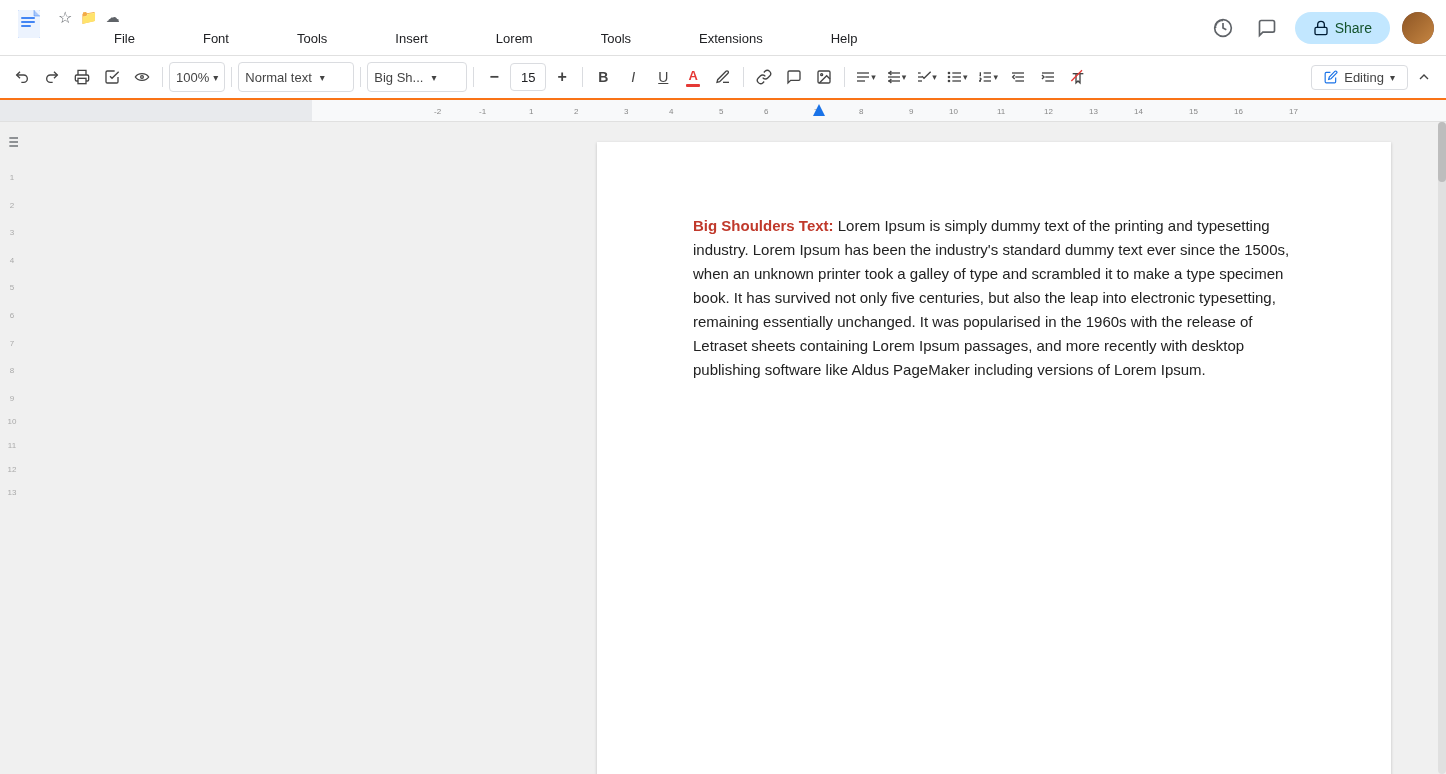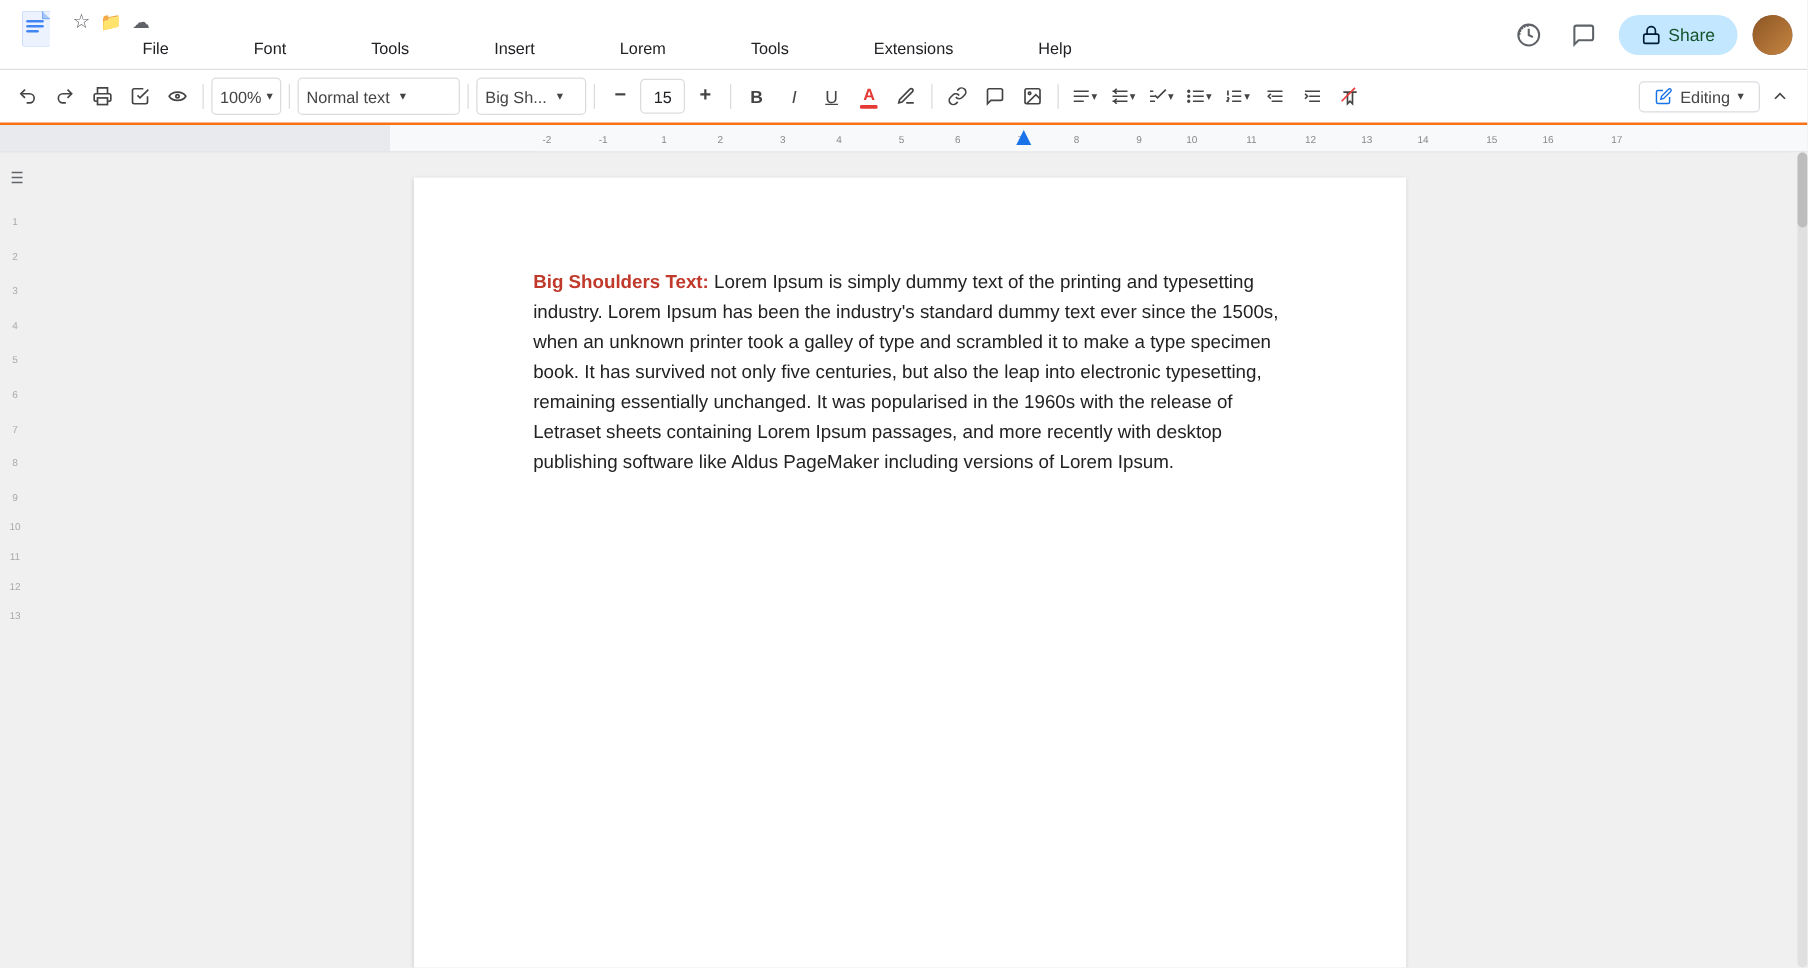--- a/index.html
+++ b/index.html
@@ -196,21 +196,21 @@
       display: flex;
       height: calc(774px - 56px - 44px - 22px);
       background: #f0f0f0;
     }
 
     
     .doc-area {
       flex: 1;
       overflow: hidden;
       display: flex;
-      justify-content: center;
+      justify-content: flex-end;
       padding: 20px 40px;
     }
 
     
     .doc-page {
       width: 794px;
       min-height: 650px;
       background: #fff;
       box-shadow: 0 1px 3px rgba(0,0,0,0.2);
       padding: 72px 96px;
@@ -328,28 +328,28 @@
 
   <div class="tb-divider"></div>
 
   <div class="tb-select">
     <span>100%</span>
     <span style="font-size:10px;">▾</span>
   </div>
 
   <div class="tb-divider"></div>
 
-  <div class="tb-select" style="width:130px;">
+  <div class="tb-select" style="width:116px;">
     <span>Normal text</span>
     <span style="font-size:10px;margin-left:4px;">▾</span>
   </div>
 
   <div class="tb-divider"></div>
 
-  <div class="tb-select" style="width:88px;">
+  <div class="tb-select" style="width:100px;">
     <span>Big Sh...</span>
     <span style="font-size:10px;margin-left:4px;">▾</span>
   </div>
 
   <div class="tb-divider"></div>
 
   <button class="tb-btn" style="font-size:16px;font-weight:bold;">−</button>
   <input class="font-size-input" type="text" value="15" style="">
   <button class="tb-btn" style="font-size:16px;font-weight:bold;">+</button>
 

